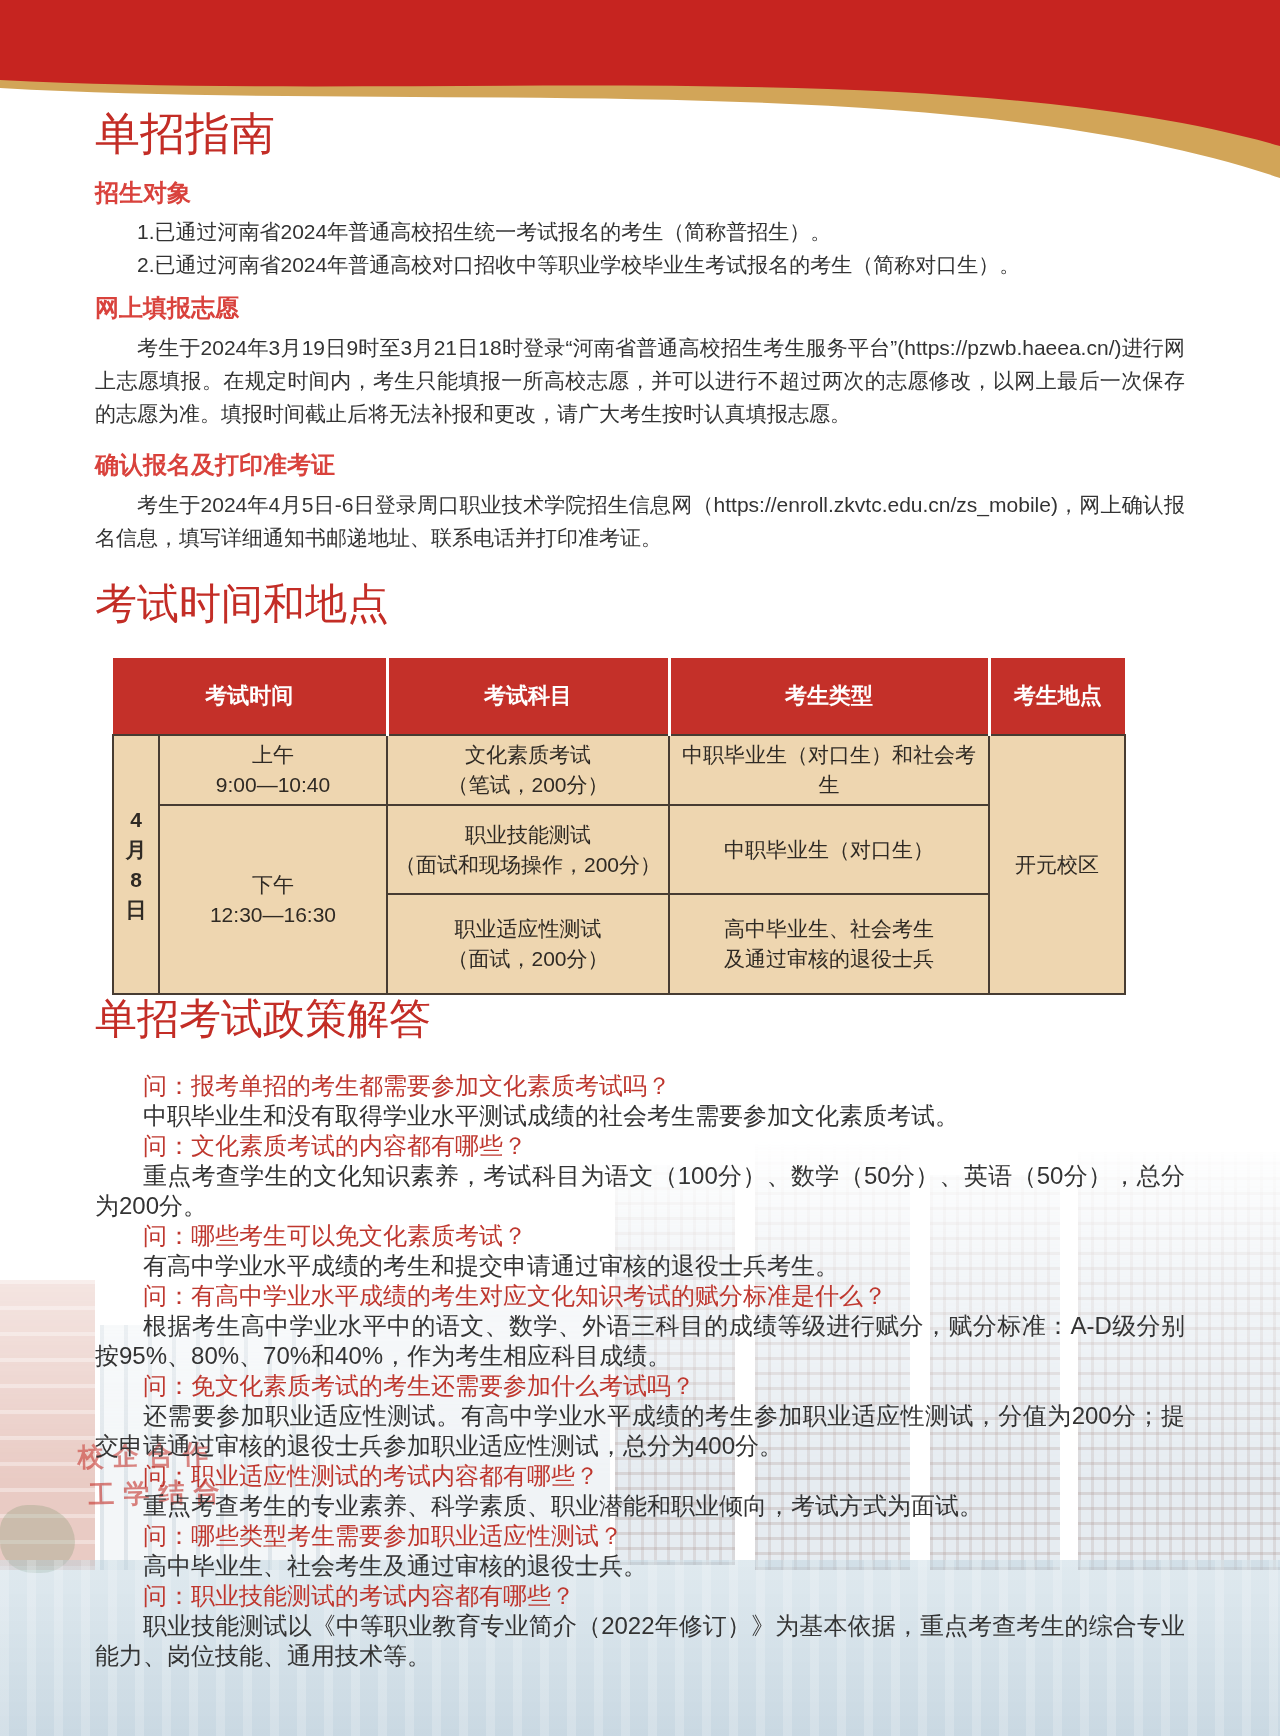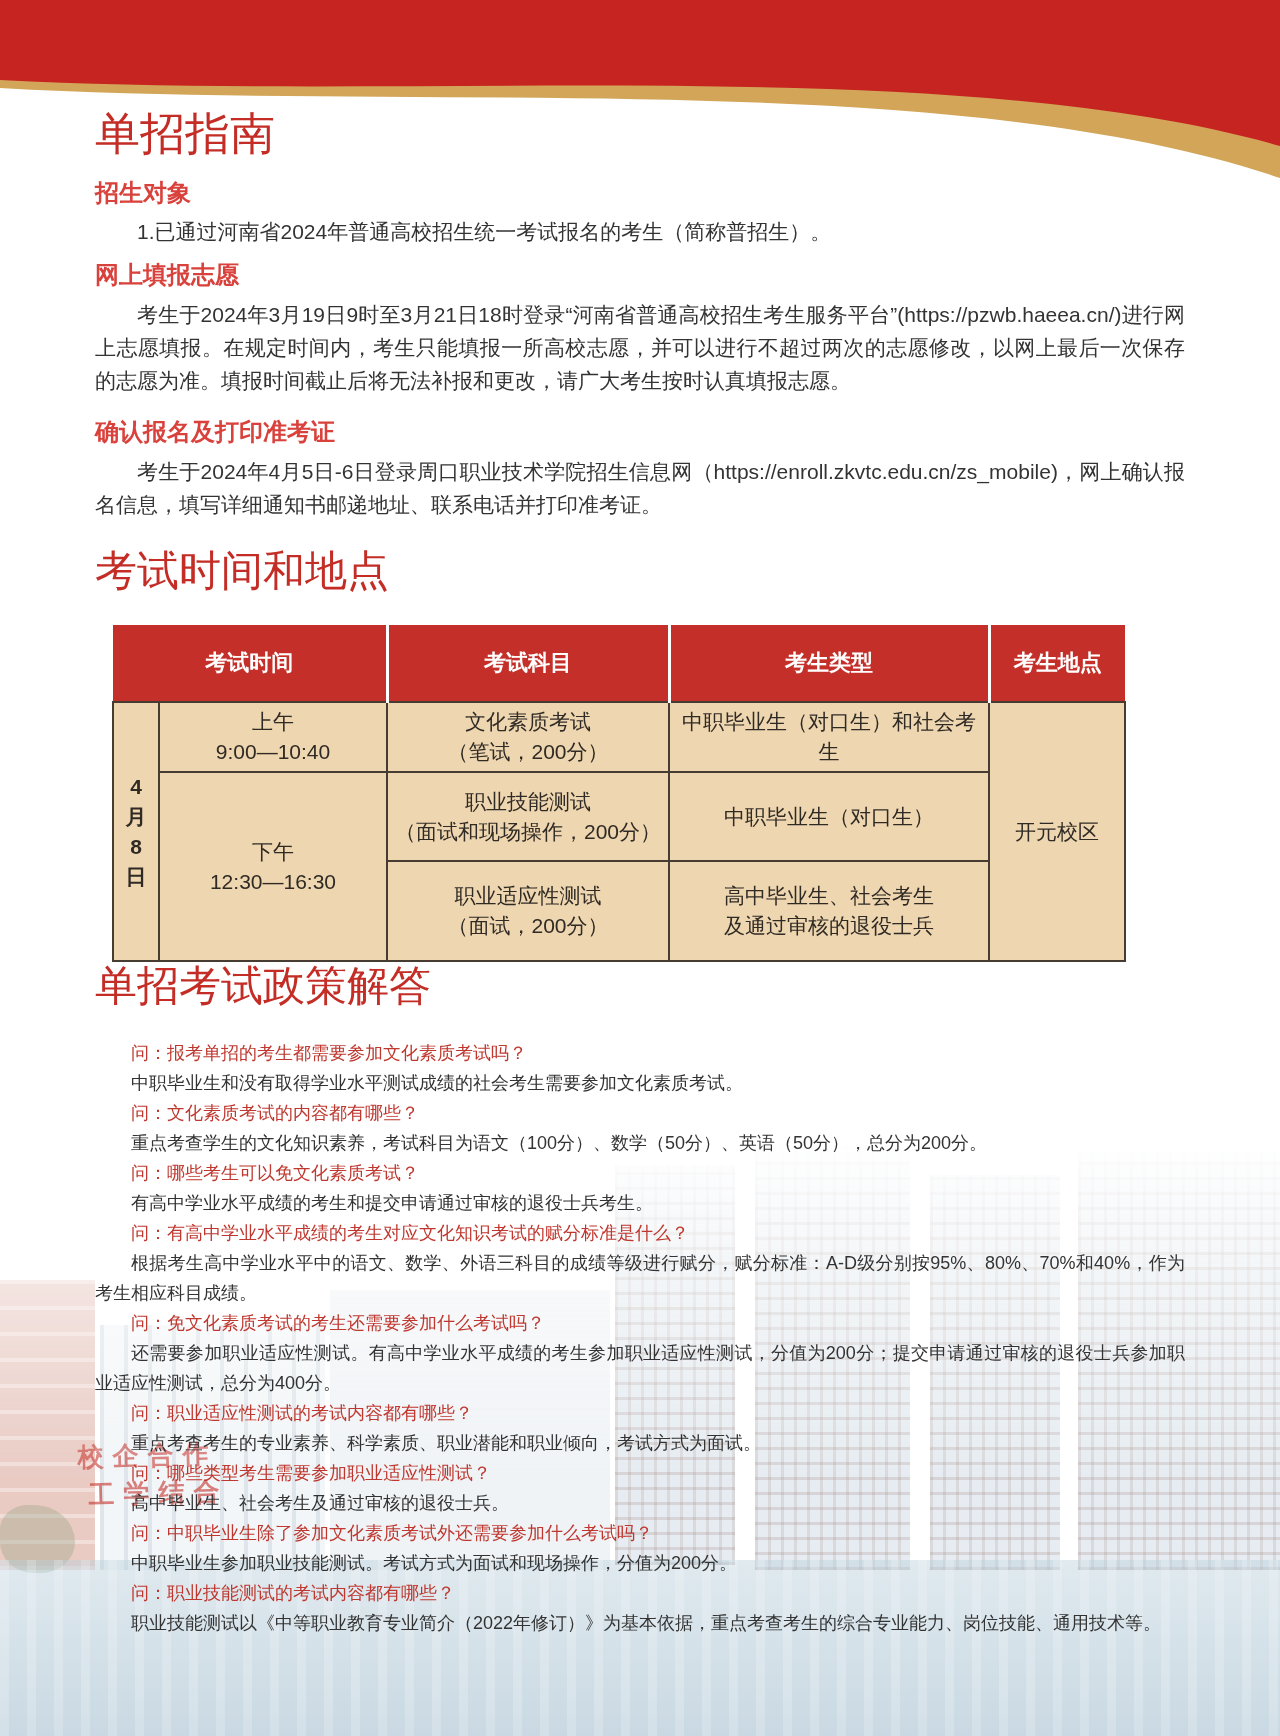--- a/index.html
+++ b/index.html
@@ -72,21 +72,21 @@
     background:#c43029; color:#ffffff; font-size:22px; font-weight:bold;
     border:none; height:60px; padding:8px;
   }
   .exam-table th + th { border-left:3px solid #ffffff; }
   .row1 { height:70px; } .row2 { height:89px; } .row3 { height:100px; }
   .date-cell { font-weight:bold; font-size:23px; line-height:36px; }
   .time-cell { font-size:22px; }
   .campus-cell { font-size:23px; }
 
   
-  .qa-item p { margin:0; font-size:18px; line-height:30px; text-indent:2em; text-align:justify; }
+  .qa-item p { margin:0; font-size:24px; line-height:30px; text-indent:2em; text-align:justify; }
   .qa-item .q { color:#bf372e; }
   .qa-item .a { color:#333; }
 </style>
 </head>
 <body>
 
 <div class="bg-photo">
   <div class="tower t1"></div>
   <div class="tower t2"></div>
   <div class="tower t3"></div>
@@ -105,20 +105,21 @@
 <svg class="banner" viewBox="0 0 1280 200" preserveAspectRatio="none">
   <path d="M0,0 H1280 V178 C950,66 420,112 0,88 Z" fill="#d2a558"></path>
   <path d="M0,0 H1280 V146 C950,52 420,102 0,80 Z" fill="#c62420"></path>
 </svg>
 
 <div class="content">
   <h1 class="guide-title">单招指南</h1>
 
   <h2 class="h2-1">招生对象</h2>
   <p class="item">1.已通过河南省2024年普通高校招生统一考试报名的考生（简称普招生）。</p>
+  <p class="item">2.已通过河南省2024年普通高校对口招收中等职业学校毕业生考试报名的考生（简称对口生）。</p>
 
   <h2 class="h2-2">网上填报志愿</h2>
   <p class="para">考生于2024年3月19日9时至3月21日18时登录“河南省普通高校招生考生服务平台”(https://pzwb.haeea.cn/)进行网上志愿填报。在规定时间内，考生只能填报一所高校志愿，并可以进行不超过两次的志愿修改，以网上最后一次保存的志愿为准。填报时间截止后将无法补报和更改，请广大考生按时认真填报志愿。</p>
 
   <h2 class="h2-3">确认报名及打印准考证</h2>
   <p class="para">考生于2024年4月5日-6日登录周口职业技术学院招生信息网（https://enroll.zkvtc.edu.cn/zs_mobile)，网上确认报名信息，填写详细通知书邮递地址、联系电话并打印准考证。</p>
 
   <h1 class="section-title exam-title">考试时间和地点</h1>
 
   <table class="exam-table">
@@ -188,20 +189,16 @@
   </div>
   <div class="qa-item">
     <p class="q">问：职业适应性测试的考试内容都有哪些？</p>
     <p class="a">重点考查考生的专业素养、科学素质、职业潜能和职业倾向，考试方式为面试。</p>
   </div>
   <div class="qa-item">
     <p class="q">问：哪些类型考生需要参加职业适应性测试？</p>
     <p class="a">高中毕业生、社会考生及通过审核的退役士兵。</p>
   </div>
   <div class="qa-item">
-    <p class="q">问：中职毕业生除了参加文化素质考试外还需要参加什么考试吗？</p>
-    <p class="a">中职毕业生参加职业技能测试。考试方式为面试和现场操作，分值为200分。</p>
-  </div>
-  <div class="qa-item">
     <p class="q">问：职业技能测试的考试内容都有哪些？</p>
     <p class="a">职业技能测试以《中等职业教育专业简介（2022年修订）》为基本依据，重点考查考生的综合专业能力、岗位技能、通用技术等。</p>
   </div>
 </div>
 
 </body></html>

